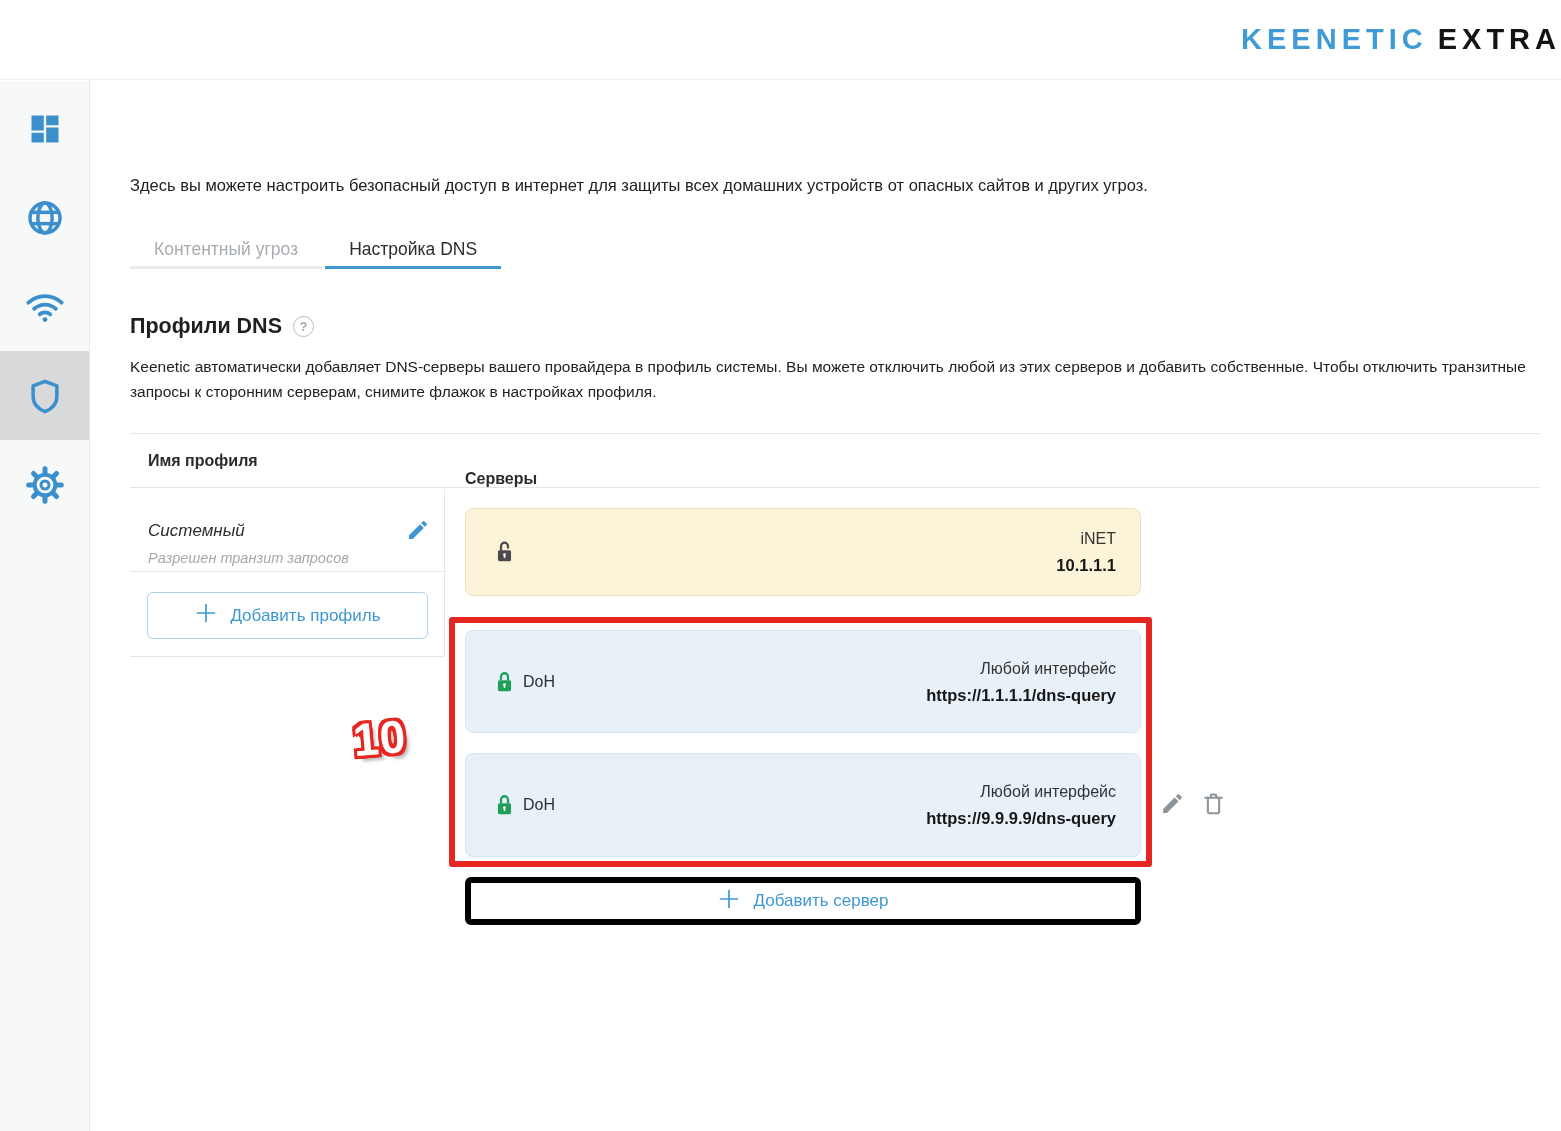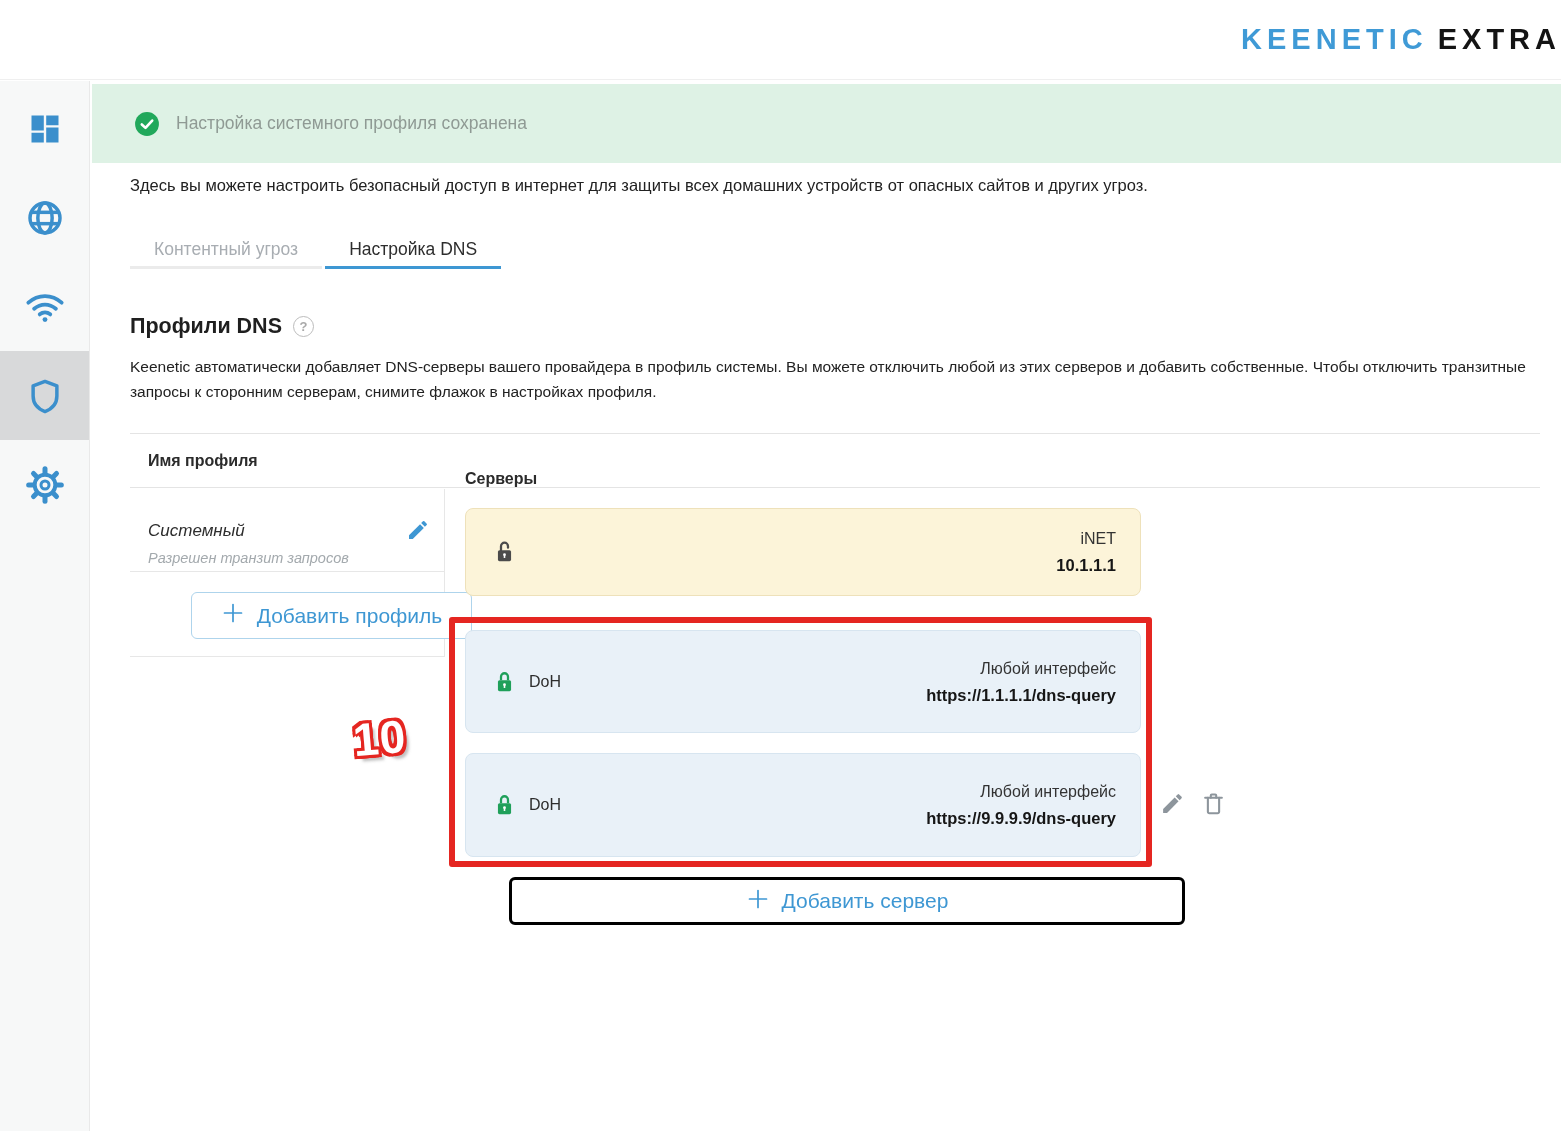--- a/index.html
+++ b/index.html
@@ -87,42 +87,42 @@
   }
   .profile-card {
     position: relative; height: 83px; border-bottom: 1px solid #e7e7e7; padding: 32px 18px 0 18px; font-style: italic;
   }
   .profile-name { font-size: 17px; color: #2d2d2d; }
   .profile-sub { margin-top: 9px; font-size: 14.5px; color: #a3a9ad; }
   .profile-edit { position: absolute; right: 14px; top: 29px; width: 24px; height: 24px; cursor: pointer; }
 
   .btn-outline {
     display: flex; align-items: center; justify-content: center; gap: 12px;
-    background: #fff; border-radius: 6px; color: #3e97d3; font-size: 21px; cursor: pointer; margin-left: 44px;
+    background: #fff; border-radius: 6px; color: #3e97d3; font-size: 17px; cursor: pointer;
   }
   .add-profile-btn {
     position: absolute; left: 17px; top: 103px; width: 281px; height: 47px;
     border: 1px solid #aed4ec;
   }
   .add-server-btn {
     position: absolute; left: 465px; top: 877px; width: 676px; height: 48px;
-    border: 3px solid #000000;
+    border: 6px solid #000000;
   }
 
   
   .server-card {
     position: absolute; left: 465px; width: 676px; border-radius: 8px;
     display: flex; align-items: center; justify-content: space-between;
     padding: 0 24px 0 28px;
   }
   .card-yellow { top: 508px; height: 88px; background: #fcf4d9; border: 1px solid #eee1ba; }
   .card-blue   { background: #e9f1f8; border: 1px solid #d7e5f0; }
   .card-doh-1 { top: 630px; height: 103px; }
   .card-doh-2 { top: 753px; height: 104px; }
-  .card-left { display: flex; align-items: center; gap: 14px; }
+  .card-left { display: flex; align-items: center; gap: 8px; }
   .card-left .lock { width: 21px; height: 24px; cursor: pointer; }
   .card-proto { font-size: 16px; color: #2d2d2d; }
   .card-right { text-align: right; line-height: 27px; }
   .card-label { font-size: 16px; color: #333; }
   .card-value { font-size: 16.5px; font-weight: 700; color: #161616; }
 
   
   .row-actions { position: absolute; left: 1160px; top: 791px; display: flex; gap: 16px; }
   .row-actions .act { width: 25px; height: 25px; cursor: pointer; }
 
@@ -204,29 +204,20 @@
             <line x1="5.1" y1="5.1" x2="6.7" y2="6.7"></line>
             <line x1="17.3" y1="17.3" x2="18.9" y2="18.9"></line>
             <line x1="5.1" y1="18.9" x2="6.7" y2="17.3"></line>
             <line x1="17.3" y1="6.7" x2="18.9" y2="5.1"></line>
           </g>
         </svg>
       </span>
     </div>
   </div>
 
-  <div class="banner">
-    <span class="banner-check">
-      <svg width="26" height="26" viewBox="0 0 24 24">
-        <circle cx="12" cy="12" r="11" fill="#21a85b"></circle>
-        <polyline points="7.2,12.4 10.6,15.6 16.8,8.8" fill="none" stroke="#fff" stroke-width="2.4" stroke-linecap="round" stroke-linejoin="round"></polyline>
-      </svg>
-    </span>
-    <span class="banner-text">Настройка системного профиля сохранена</span>
-  </div>
 
   <div class="intro">Здесь вы можете настроить безопасный доступ в интернет для защиты всех домашних устройств от опасных сайтов и других угроз.</div>
 
   <div class="tabs">
     <div class="tab">Контентный угроз</div>
     <div class="tab active">Настройка DNS</div>
   </div>
 
   <div class="section-head">
     <span class="section-title">Профили DNS</span>

